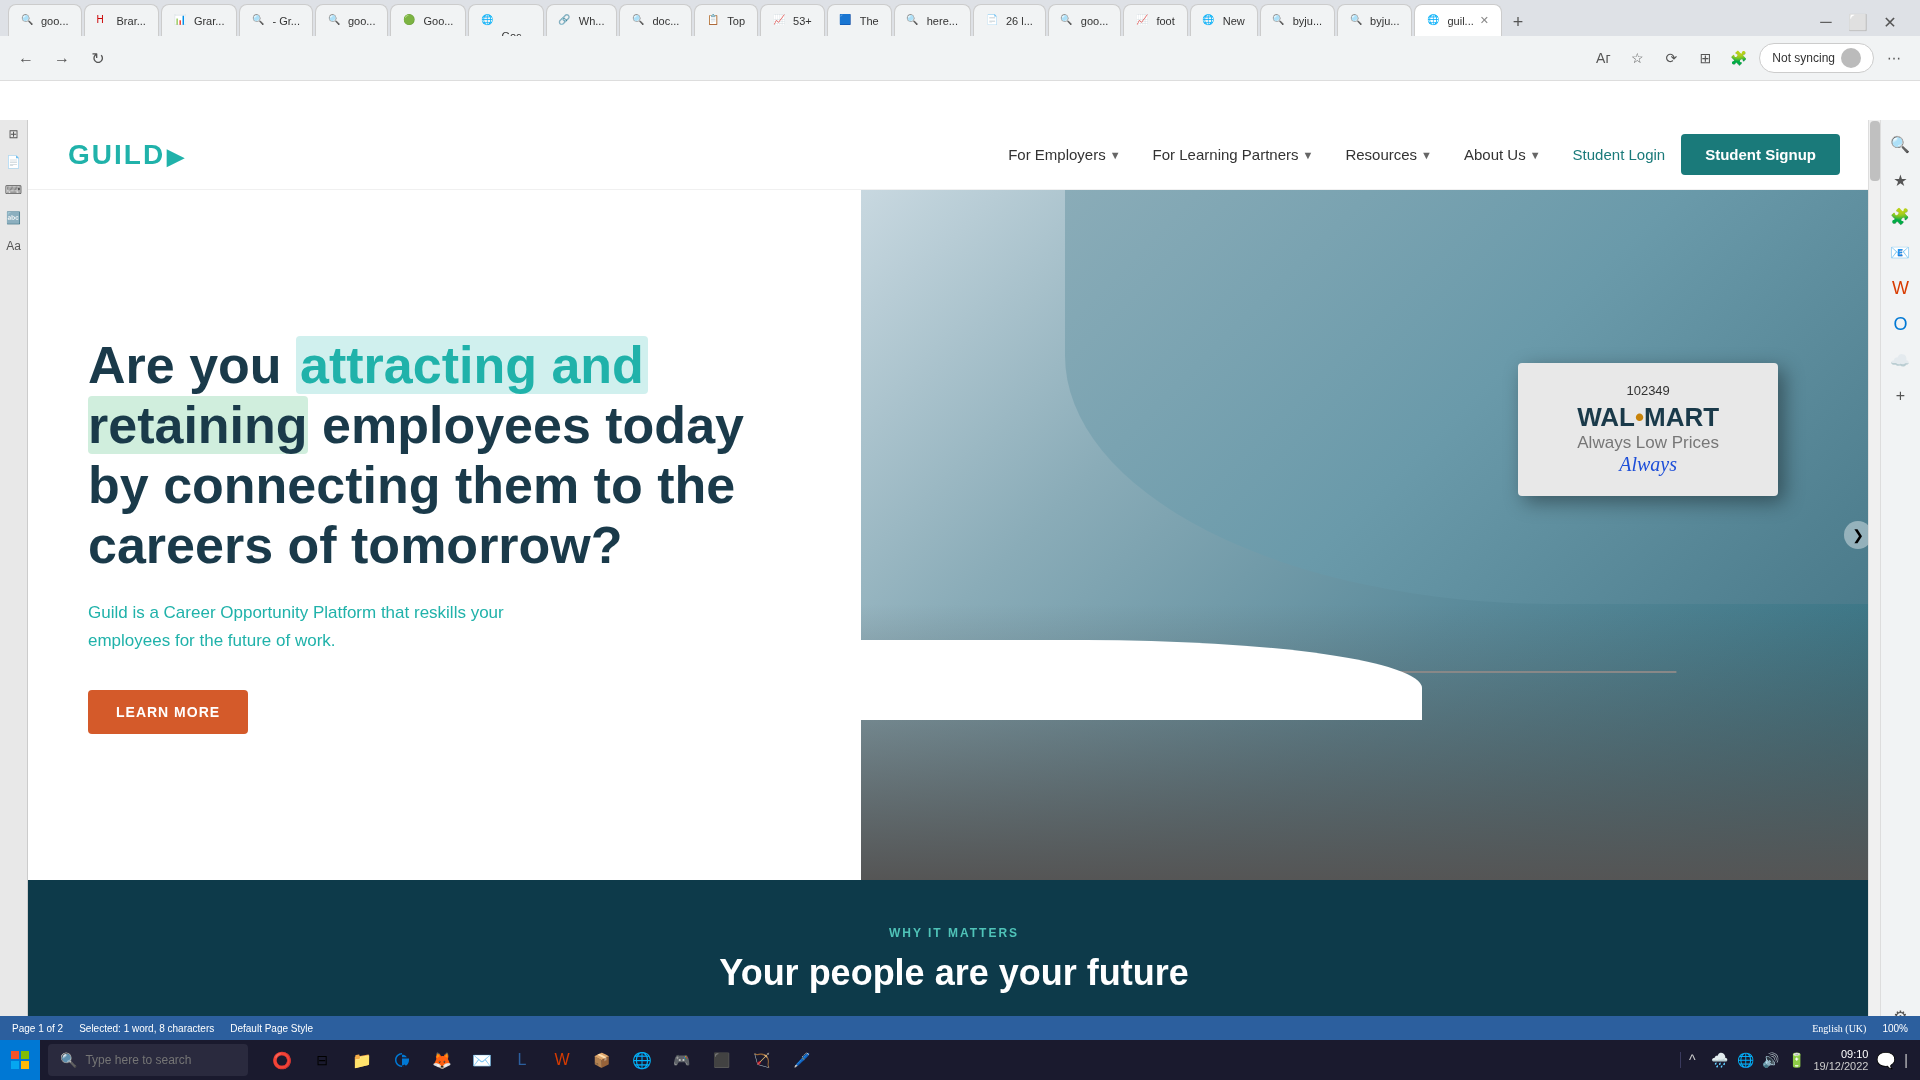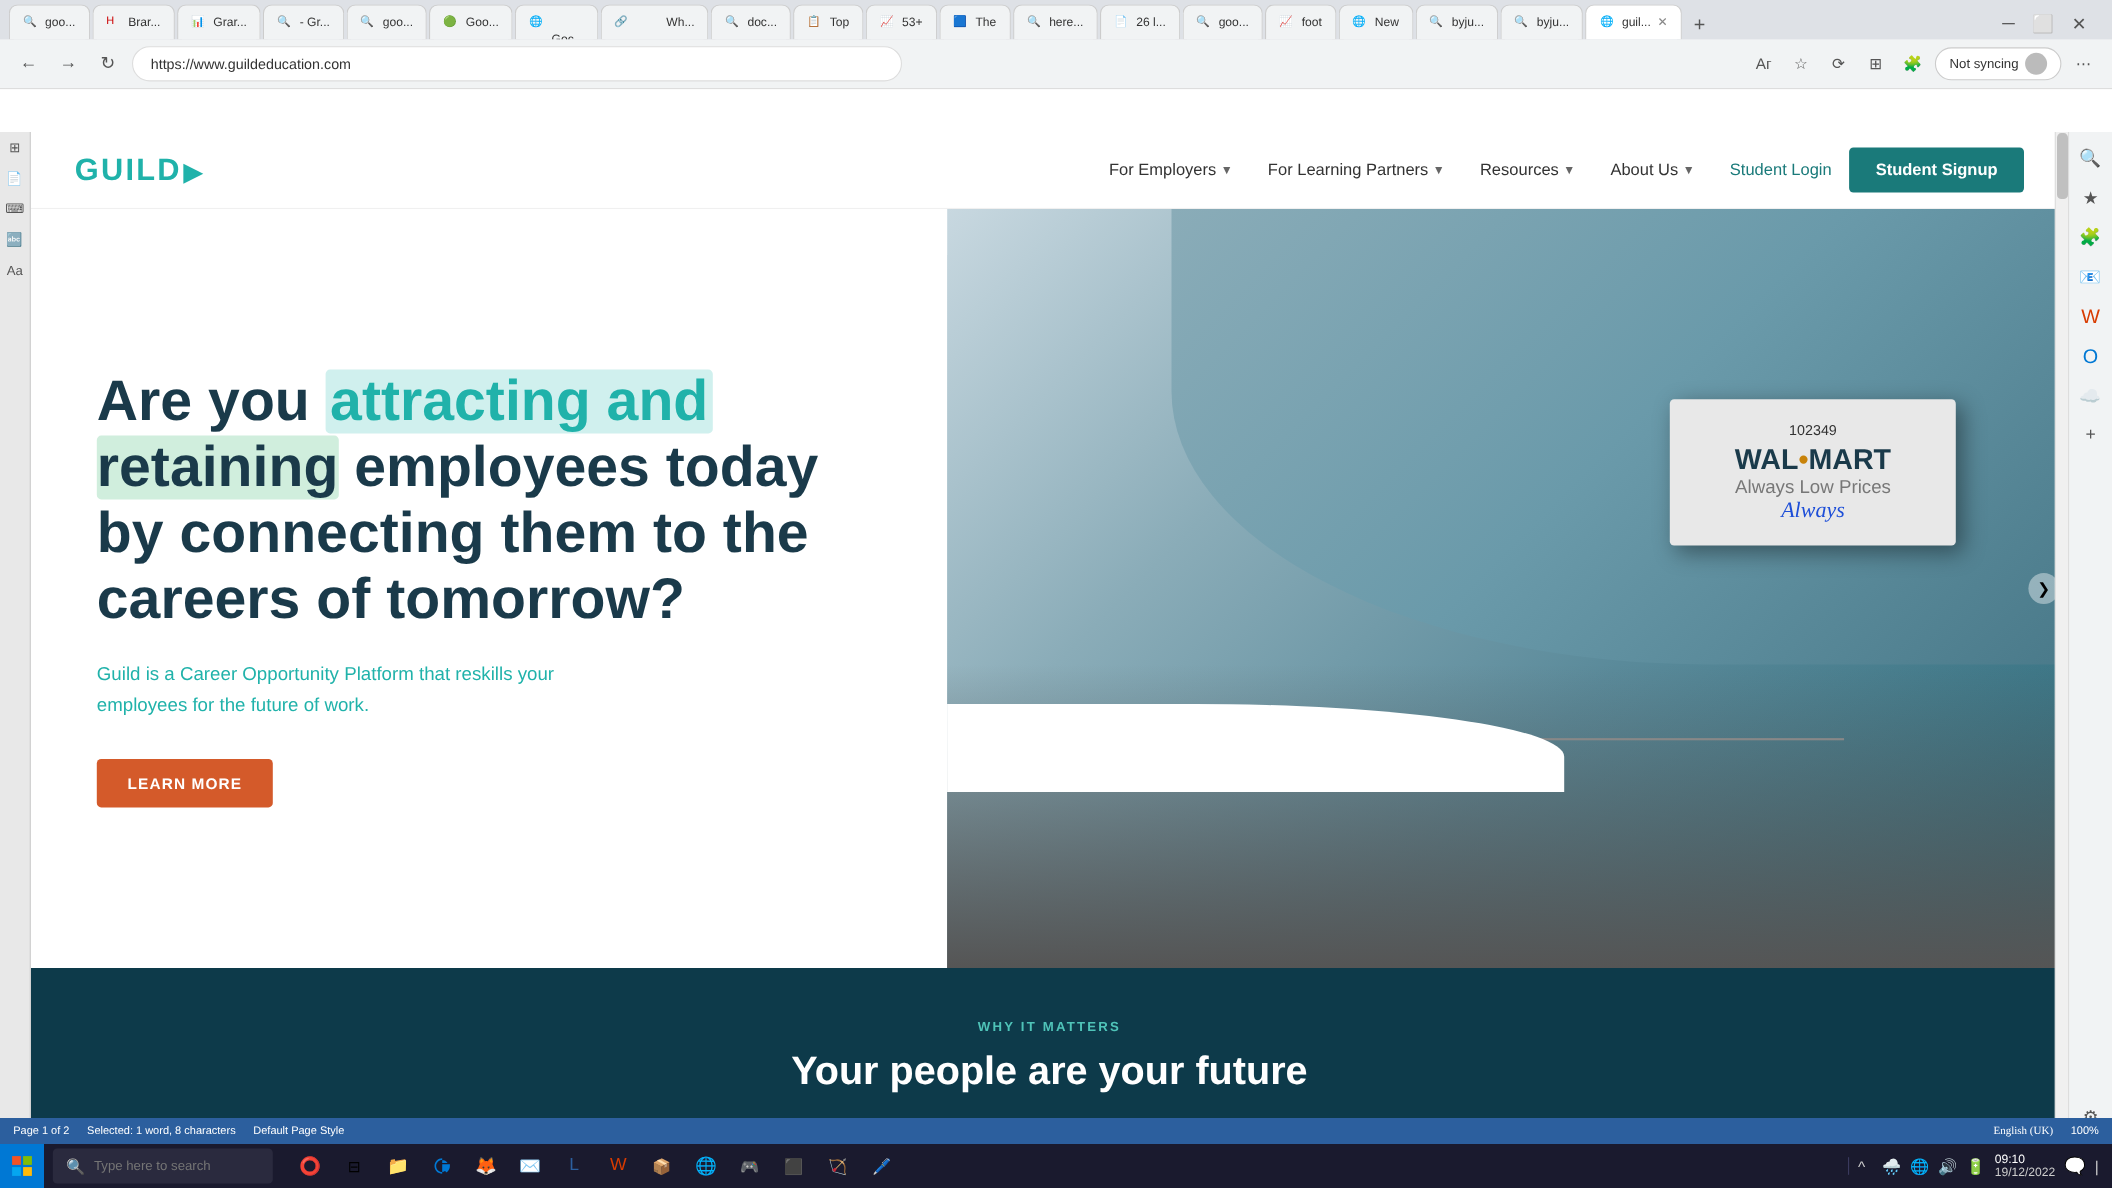--- a/index.html
+++ b/index.html
@@ -68,21 +68,21 @@
     
     .scrollbar-track { position: absolute; right: 0; top: 0; bottom: 0; width: 12px; background: #f0f0f0; border-left: 1px solid #ddd; }
     .scrollbar-thumb { position: absolute; top: 0; width: 10px; height: 60px; background: #c0c0c0; border-radius: 4px; margin: 1px; }
     .taskbar { position: fixed; bottom: 0; left: 0; right: 0; height: 40px; background: #1a1a2e; display: flex; align-items: center; z-index: 200; }
     .taskbar-start { width: 40px; height: 40px; display: flex; align-items: center; justify-content: center; background: #0078d4; font-size: 18px; cursor: pointer; }
     .taskbar-search { display: flex; align-items: center; gap: 8px; background: #2a2a3e; border-radius: 4px; padding: 4px 12px; margin: 4px 8px; height: 32px; min-width: 200px; }
     .taskbar-search input { background: none; border: none; color: #fff; font-size: 12px; outline: none; width: 140px; }
     .taskbar-apps { display: flex; align-items: center; gap: 4px; padding: 0 8px; }
     .taskbar-app { width: 36px; height: 40px; display: flex; align-items: center; justify-content: center; cursor: pointer; font-size: 18px; }
     .taskbar-right { margin-left: auto; display: flex; align-items: center; gap: 8px; padding: 0 12px; }
-    .taskbar-clock { color: #fff; font-size: 11px; text-align: left; }
+    .taskbar-clock { color: #fff; font-size: 11px; text-align: right; }
     .taskbar-icon-sm { color: #ccc; font-size: 14px; cursor: pointer; }
     .sys-tray { display: flex; align-items: center; gap: 6px; padding: 0 8px; border-left: 1px solid #3a3a5e; }
 
     
     .libreoffice-left { position: fixed; left: 0; top: 120px; width: 28px; background: #e8e8e8; border-right: 1px solid #ccc; display: flex; flex-direction: column; z-index: 50; height: calc(1080px - 120px - 40px); }
     .lo-icon { height: 28px; display: flex; align-items: center; justify-content: center; font-size: 12px; color: #555; cursor: pointer; }
   </style>
 </head>
 <body>
 
@@ -113,21 +113,21 @@
     <div class="tab">
         <span class="tab-favicon">🟢</span>
         <span style="font-size:11px;">Goo...</span>
       </div>
     <div class="tab">
         <span class="tab-favicon">🌐</span>
         <span style="font-size:11px;margin-top:30px;">Goc...</span>
       </div>
     <div class="tab">
         <span class="tab-favicon">🔗</span>
-        <span style="font-size:11px;margin-left:27px;">Wh...</span>
+        <span style="font-size:11px;">Wh...</span>
       </div>
     <div class="tab">
         <span class="tab-favicon">🔍</span>
         <span style="font-size:11px;">doc...</span>
       </div>
     <div class="tab">
         <span class="tab-favicon">📋</span>
         <span style="font-size:11px;">Top</span>
       </div>
     <div class="tab">
@@ -176,21 +176,20 @@
       <div style="width:28px;height:28px;display:flex;align-items:center;justify-content:center;font-size:16px;cursor:pointer;color:#555;">─</div>
       <div style="width:28px;height:28px;display:flex;align-items:center;justify-content:center;font-size:16px;cursor:pointer;color:#555;">⬜</div>
       <div style="width:28px;height:28px;display:flex;align-items:center;justify-content:center;font-size:16px;cursor:pointer;color:#555;">✕</div>
     </div>
   </div>
 
   <div class="address-bar-row">
     <button class="nav-btn">←</button>
     <button class="nav-btn">→</button>
     <button class="nav-btn">↻</button>
-    <input class="address-input" type="text" value="https://www.guildeducation.com" style="">
     <div class="address-bar-actions">
       <button class="addr-icon" title="Translate">Aᴦ</button>
       <button class="addr-icon">☆</button>
       <button class="addr-icon">⟳</button>
       <button class="addr-icon">⊞</button>
       <button class="addr-icon">🧩</button>
       <div class="not-syncing-btn">
         <span>Not syncing</span>
         <div class="not-syncing-avatar"></div>
       </div>

